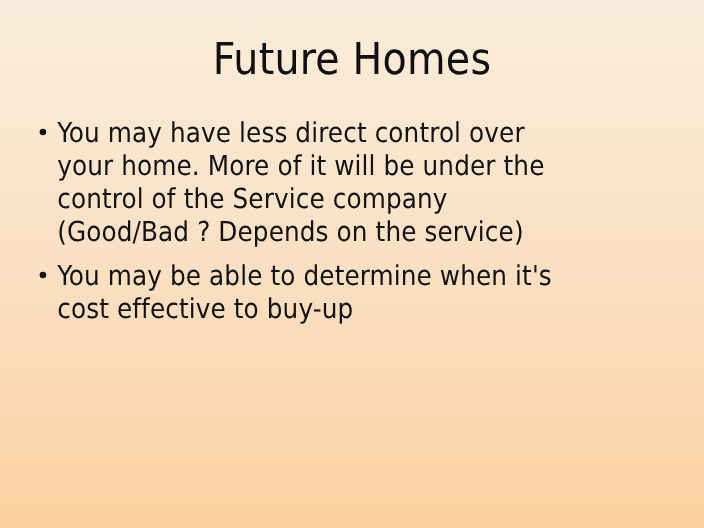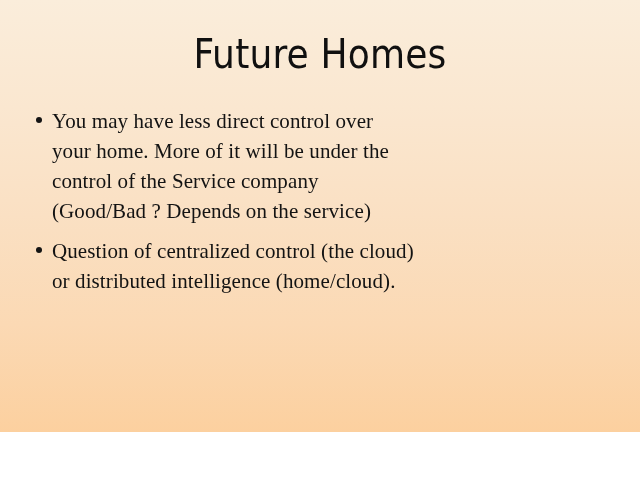--- a/index.html
+++ b/index.html
@@ -10,21 +10,21 @@
   body {
     width: 640px;
     height: 480px;
     overflow: hidden;
     font-family: "DejaVu Sans Condensed", "DejaVu Sans", sans-serif;
   }
 
   #slide {
     position: relative;
     width: 640px;
-    height: 432px;
+    height: 480px;
     box-sizing: border-box;
     background: linear-gradient(to bottom,
         #faeddb 0%,
         #fae7d0 25%,
         #fae0c3 50%,
         #fbd9b4 75%,
         #fcd09f 100%);
     overflow: hidden;
   }
 
@@ -49,25 +49,24 @@
     width: 590px;
     margin: 0;
     padding: 0;
     list-style: none;
   }
 
   .bullet-item {
     position: relative;
     padding-left: 22px;
     margin: 0 0 10px 0;
-    font-size: 21px;
+    font-size: 25px;
     line-height: 30px;
     color: #131313;
     letter-spacing: 0.1px;
-    font-family: Liberation Serif, serif;
   }
 
   .bullet-item:last-child {
     margin-bottom: 0;
   }
 
   .bullet-marker {
     position: absolute;
     left: 6px;
     top: 11px;
@@ -93,22 +92,22 @@
 
     <li class="bullet-item">
       <span class="bullet-marker"></span>
       <span class="bullet-text">You may have less direct control over
 your home. More of it will be under the
 control of the Service company
 (Good/Bad ? Depends on the service)</span>
     </li>
 
 
-
     <li class="bullet-item">
       <span class="bullet-marker"></span>
-      <span class="bullet-text">Question of centralized control (the cloud)
-or distributed intelligence (home/cloud).</span>
+      <span class="bullet-text">You may be able to determine when it's
+cost effective to buy-up</span>
     </li>
+
 
   </ul>
 
 </div>
 
 </body></html>

